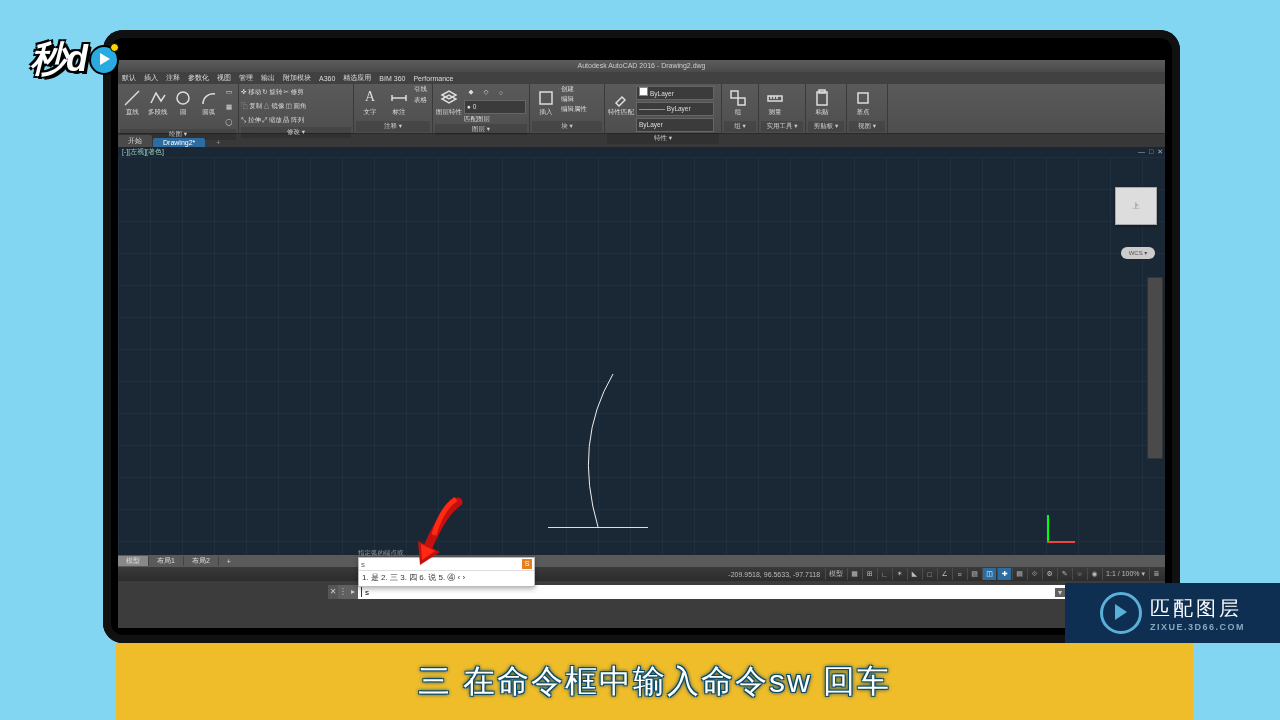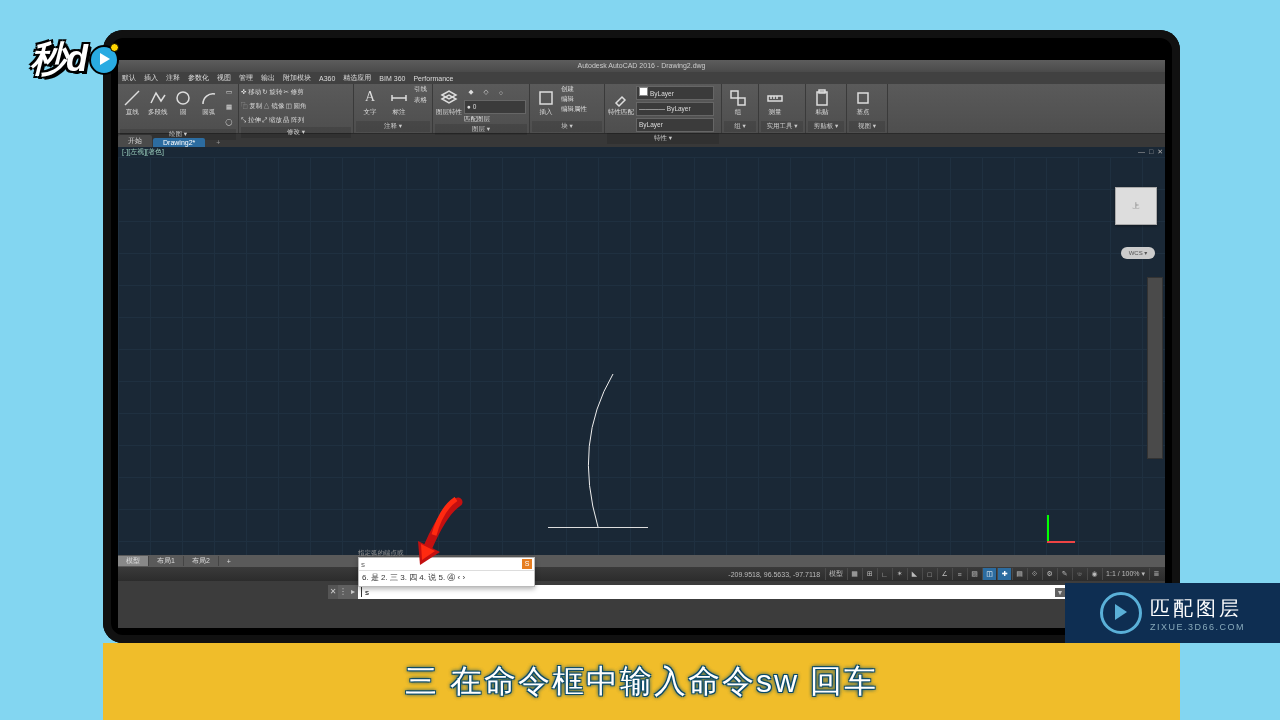--- a/index.html
+++ b/index.html
@@ -46,28 +46,28 @@
 .cmdline input{border:0;outline:0;flex:1;font-size:8px;padding:0 3px;}
 .cmdline .ddl{width:10px;background:#606060;color:#ccc;text-align:center;}
 .mtabs{height:12px;background:#5a5a5a;display:flex;font-size:7px;align-items:center;}
 .mtabs .t{padding:0 8px;color:#ddd;border-right:1px solid #444;}
 .mtabs .t.active{background:#888;}
 .status{height:14px;background:linear-gradient(#3a3a3a,#2c2c2c);display:flex;align-items:center;font-size:7px;color:#bbb;padding:0 2px;justify-content:space-between;}
 .status .r{display:flex;gap:1px;align-items:center;}
 .sbtn{width:13px;height:12px;display:flex;align-items:center;justify-content:center;border-left:1px solid #4a4a4a;color:#bbb;}
 .sbtn.on{background:#2c6ca0;color:#fff;}
 .coords{padding:0 4px;}
-.subtitle{position:absolute;left:103px;bottom:0;width:1077px;height:77px;background:#f0bd2a;display:flex;align-items:center;justify-content:center;}
+.subtitle{position:absolute;left:116px;bottom:0;width:1077px;height:77px;background:#f0bd2a;display:flex;align-items:center;justify-content:center;}
 .subtitle .txt{font-size:32px;color:#fff;text-shadow:0 0 4px #0a4a6a,0 0 4px #0a4a6a,-1px -1px 0 #0a4a6a,1px -1px 0 #0a4a6a,-1px 1px 0 #0a4a6a,1px 1px 0 #0a4a6a;letter-spacing:2px;}
 .brand{position:absolute;right:0;bottom:77px;width:215px;height:60px;background:#0e2e52;display:flex;align-items:center;justify-content:center;gap:8px;}
 .brand .plogo{width:36px;height:36px;border:3px solid #5ab0d8;border-radius:50%;position:relative;}
 .brand .plogo::after{content:"";position:absolute;left:12px;top:9px;border-left:12px solid #5ab0d8;border-top:8px solid transparent;border-bottom:8px solid transparent;}
 .brand .bt{color:#fff;}
 .brand .bt .l1{font-size:20px;letter-spacing:3px;}
-.brand .bt .l2{font-size:9px;letter-spacing:1.5px;color:#8ab;}
+.brand .bt .l2{font-size:9px;letter-spacing:1.5px;color:#8ab;font-weight:bold;}
 .logo{position:absolute;left:30px;top:35px;z-index:10;}
 .logo .main{font-size:36px;font-weight:900;color:#fff;text-shadow:-2px -2px 0 #000,2px -2px 0 #000,-2px 2px 0 #000,2px 2px 0 #000,3px 3px 0 #000;font-style:italic;display:flex;align-items:center;}
 .logo .play{display:inline-block;width:26px;height:26px;background:#29abe2;border-radius:50%;border:2px solid #000;position:relative;margin:0 1px;vertical-align:middle;}
 .logo .play::after{content:"";position:absolute;left:9px;top:6px;border-left:10px solid #fff;border-top:6px solid transparent;border-bottom:6px solid transparent;}
 .logo .dot{position:absolute;width:7px;height:7px;background:#ffd500;border:1.5px solid #000;border-radius:50%;}
 svg.ic path,svg.ic line,svg.ic rect,svg.ic circle{stroke:#ddd;stroke-width:1.5;fill:none;}
 </style>
 </head>
 <body>
 
@@ -328,21 +328,21 @@
         <path d="M14 63 L13 47 L27 54 Z" fill="#ff2a10"></path>
       </svg>
 
       <div class="cmdhist">指定弧的端点或</div>
 
       <div class="imepop">
         <div class="row1">
             <span>s</span>
             <span class="sqr">S</span>
           </div>
-        <div class="row2">6. 是   2. 三   3. 四   4. 说   5. ④   ‹ ›</div>
+        <div class="row2">1. 是   2. 三   3. 四   6. 说   5. ④   ‹ ›</div>
       </div>
 
       <div class="cmdline">
         <div class="cls">✕</div>
         <div class="chev">⋮</div>
         <div class="chev">▸</div>
         <div class="caret"></div>
         <input value="s" style="">
         <div class="ddl">▾</div>
       </div>

